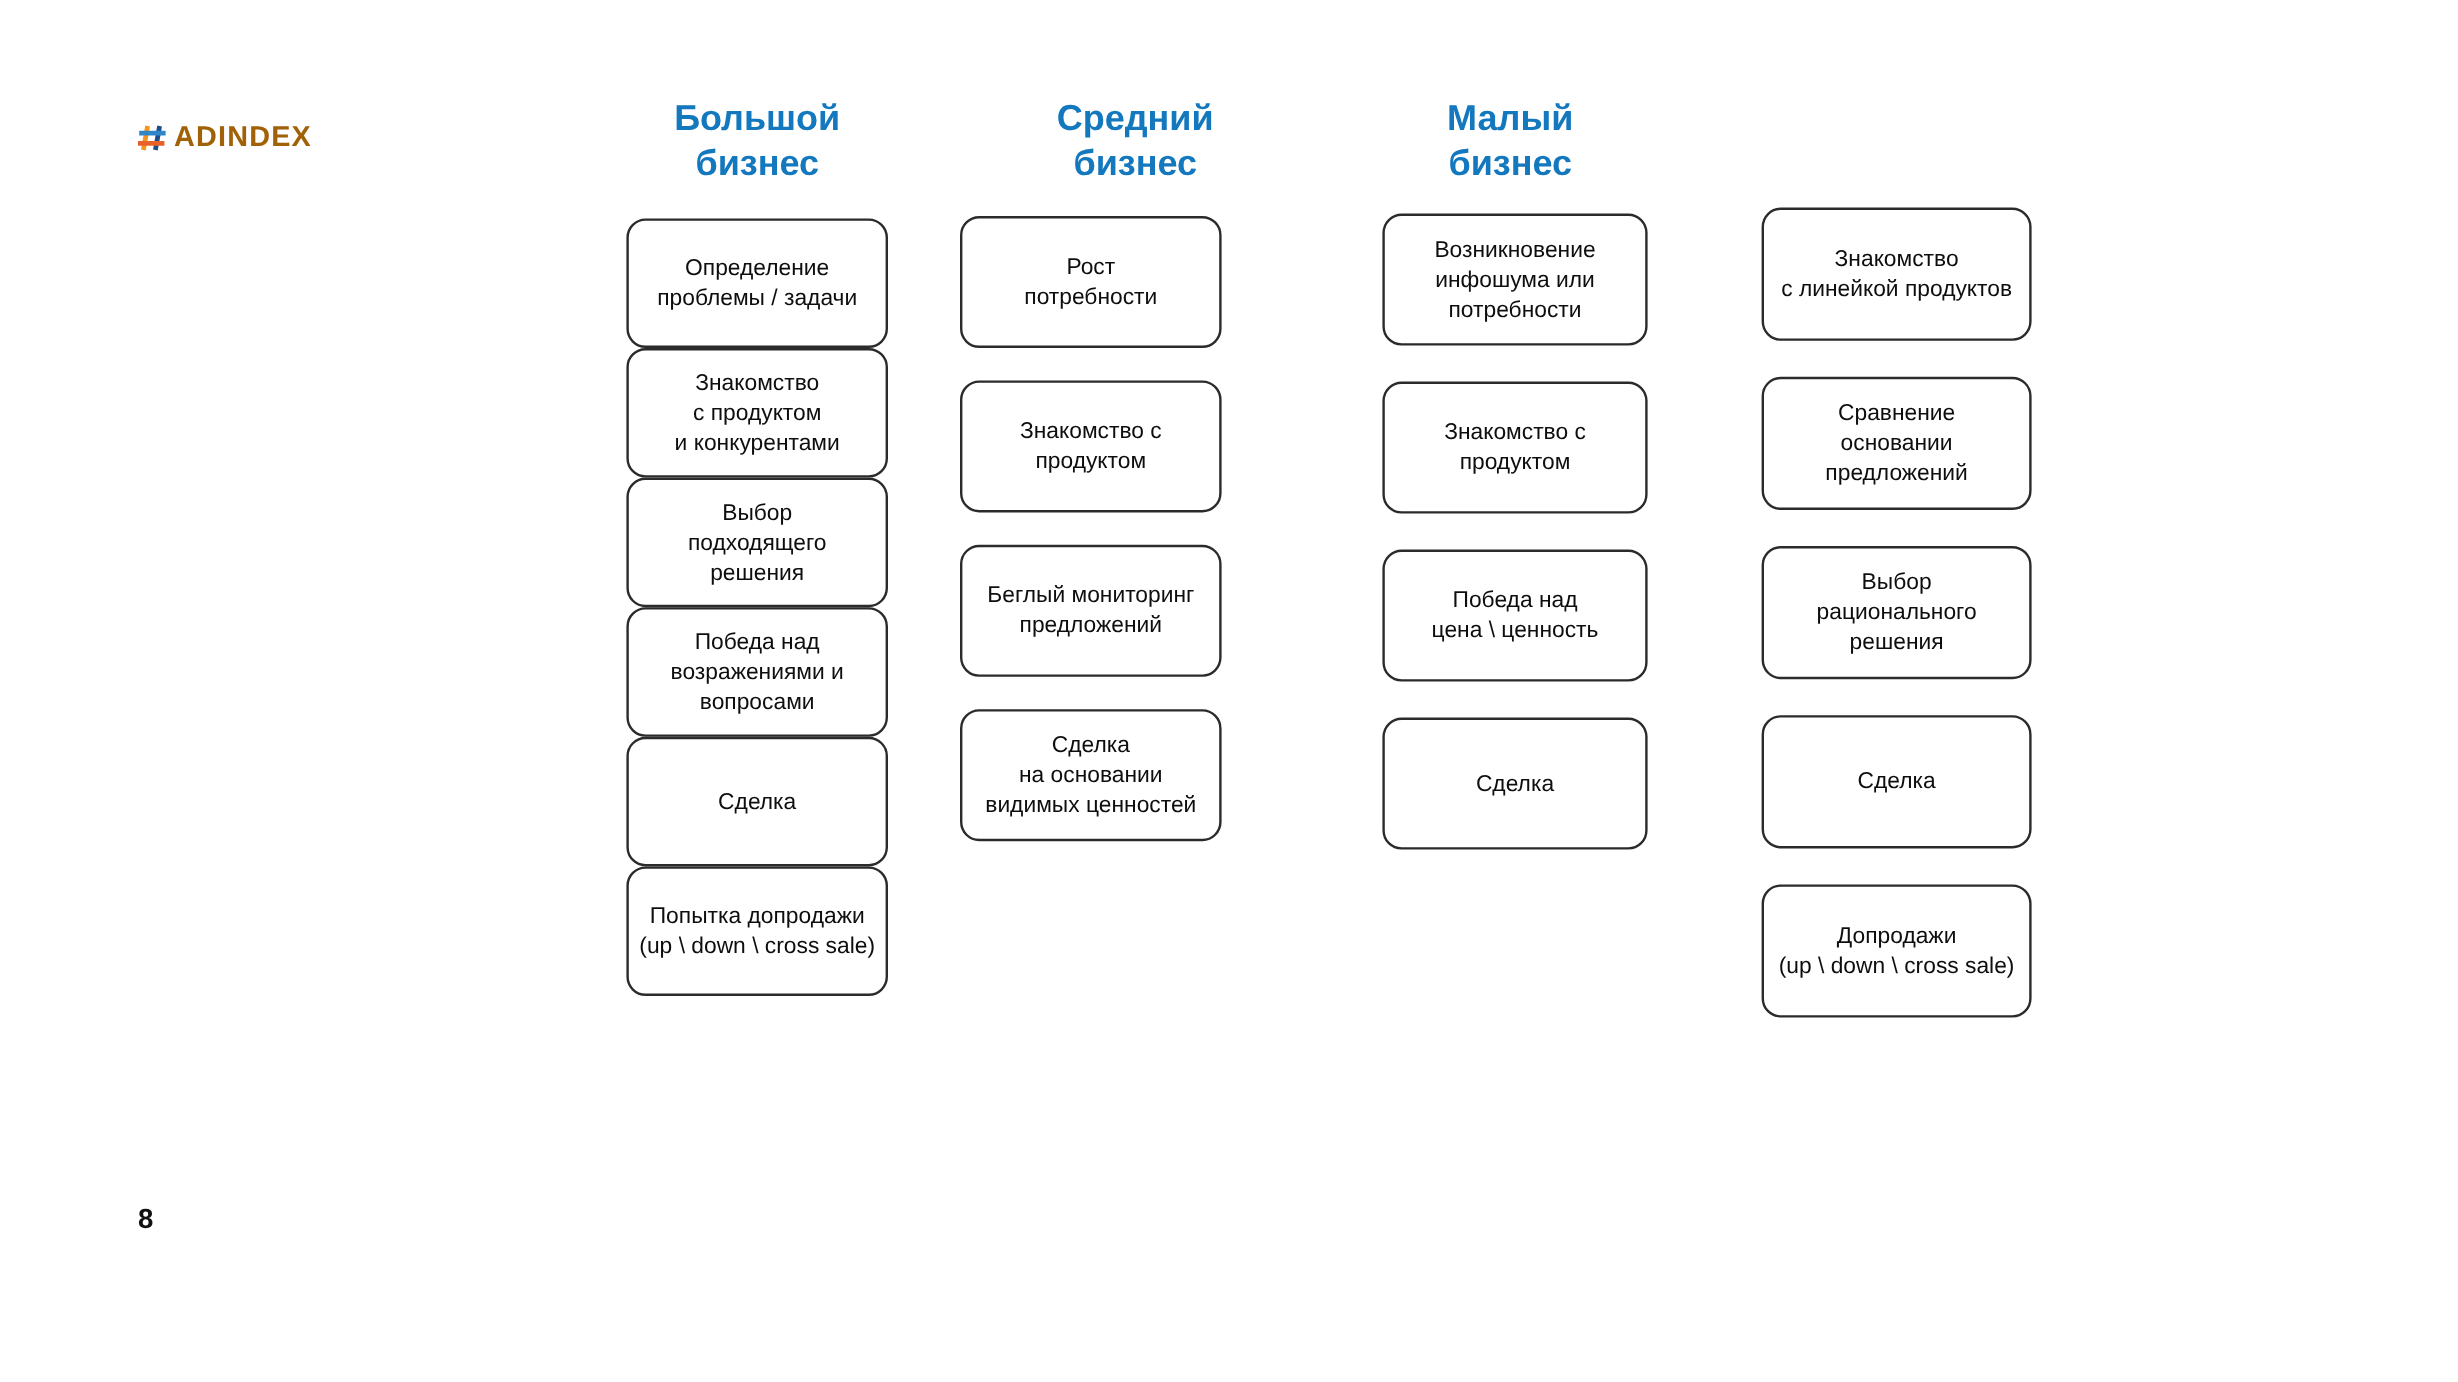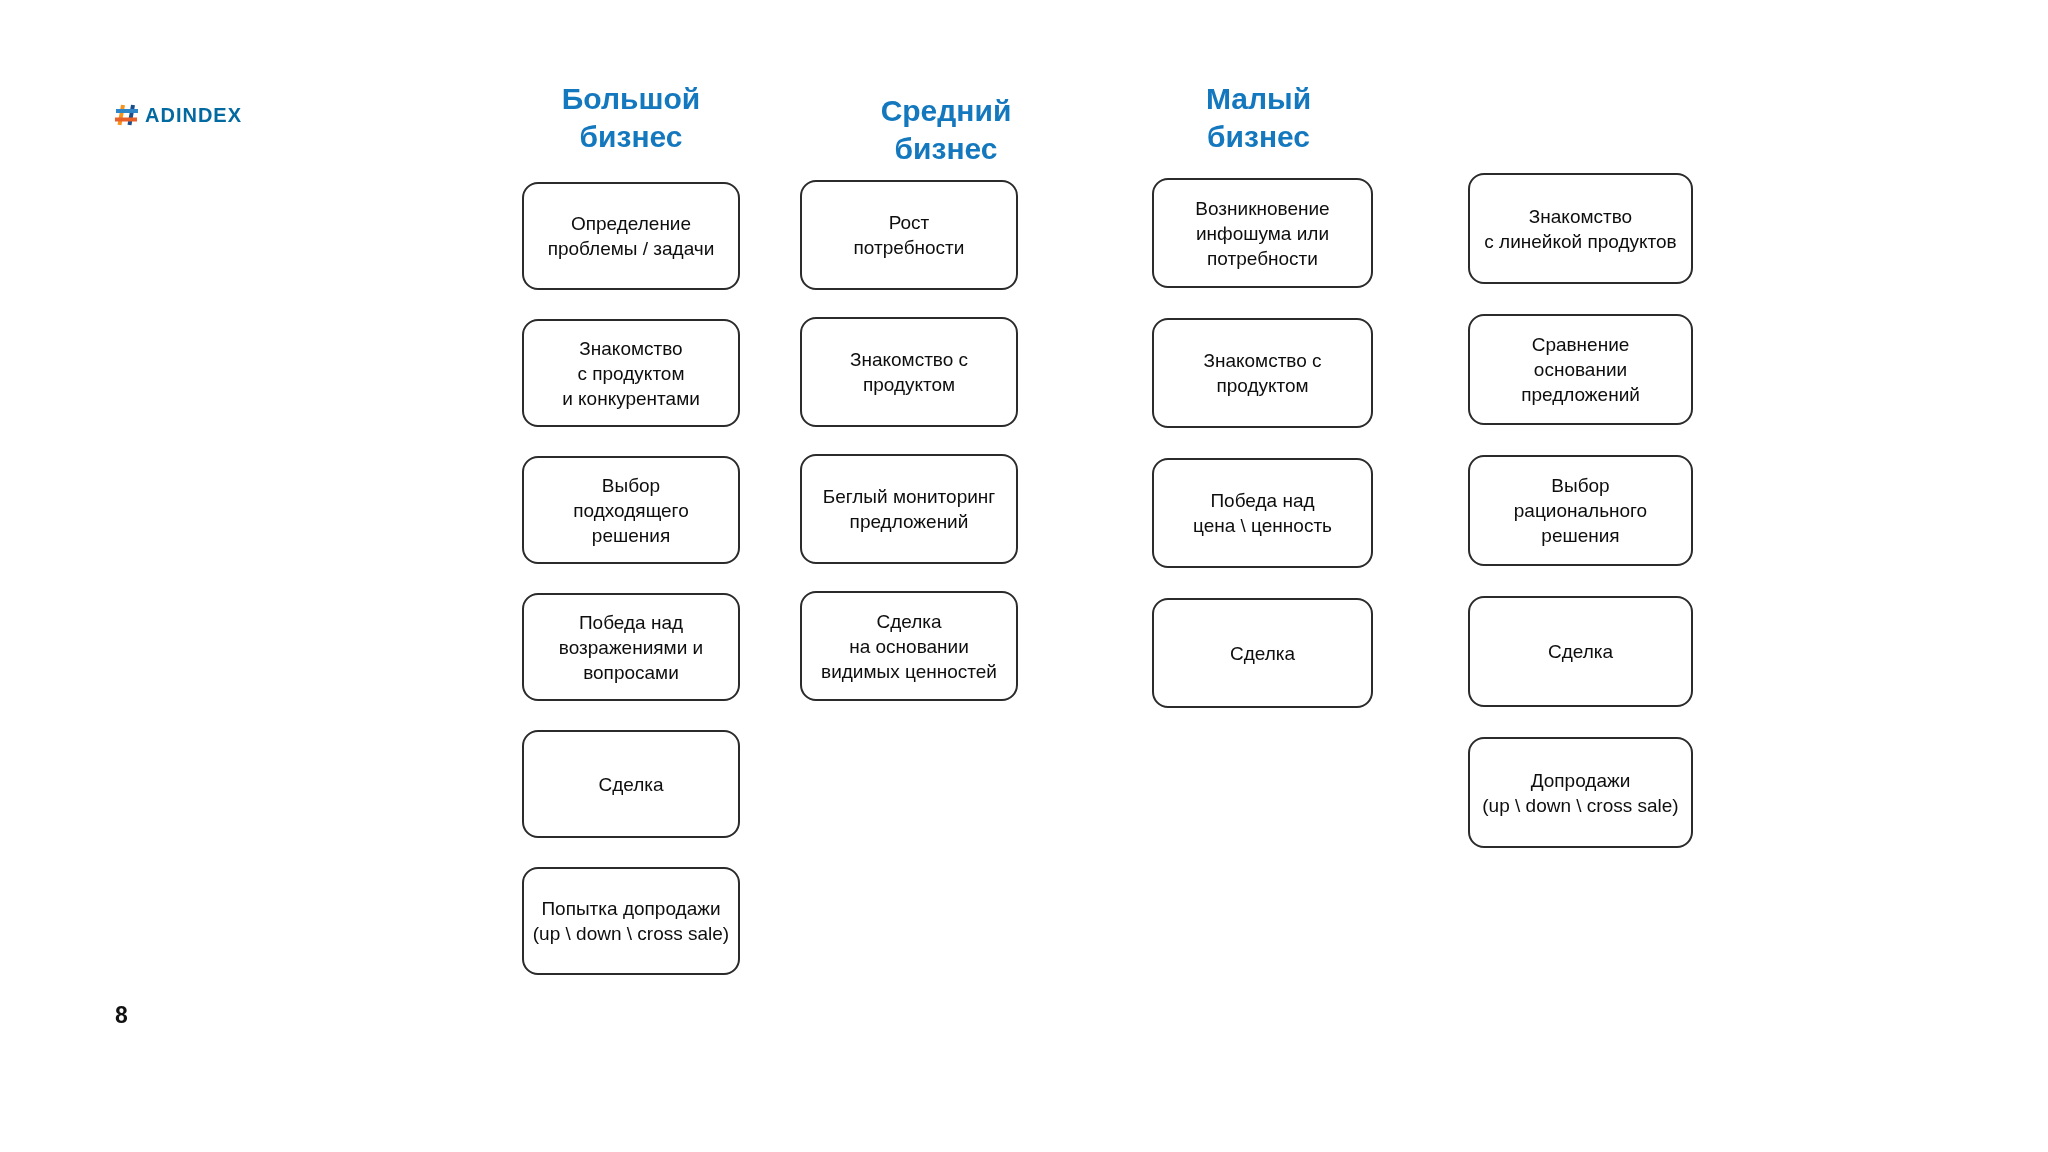--- a/index.html
+++ b/index.html
@@ -15,48 +15,48 @@
   
   .logo {
     position: absolute;
     left: 112px;
     top: 100px;
     display: flex;
     align-items: center;
     gap: 3px;
   }
   .logo-text {
-    font-size: 20px;
+    font-size: 24px;
     font-weight: bold;
-    color: #0369a1;
+    color: #a16207;
     letter-spacing: 1px;
   }
 
   
   .col-header {
     position: absolute;
     text-align: center;
     font-weight: bold;
     color: #1478BE;
     font-size: 30px;
     line-height: 38px;
     white-space: pre-line;
   }
   .h1 { left: 522px;  width: 218px; top: 80px; }
-  .h2 { left: 837px;  width: 218px; top: 92px; }
+  .h2 { left: 837px;  width: 218px; top: 80px; }
   .h3 { left: 1148px; width: 221px; top: 80px; }
   .h4 { left: 1433px; width: 300px; top: 100px; }
 
   
   .column {
     position: absolute;
     display: flex;
     flex-direction: column;
   }
-  .col1 { left: 522px;  top: 182px; width: 218px; gap: 29px; }
+  .col1 { left: 522px;  top: 182px; width: 218px; }
   .col2 { left: 800px;  top: 180px; width: 218px; gap: 27px; }
   .col3 { left: 1152px; top: 178px; width: 221px; gap: 30px; }
   .col4 { left: 1468px; top: 173px; width: 225px; gap: 30px; }
 
   .box {
     flex: none;
     border: 2px solid #2b2b2b;
     border-radius: 16px;
     background: #ffffff;
     display: flex;

